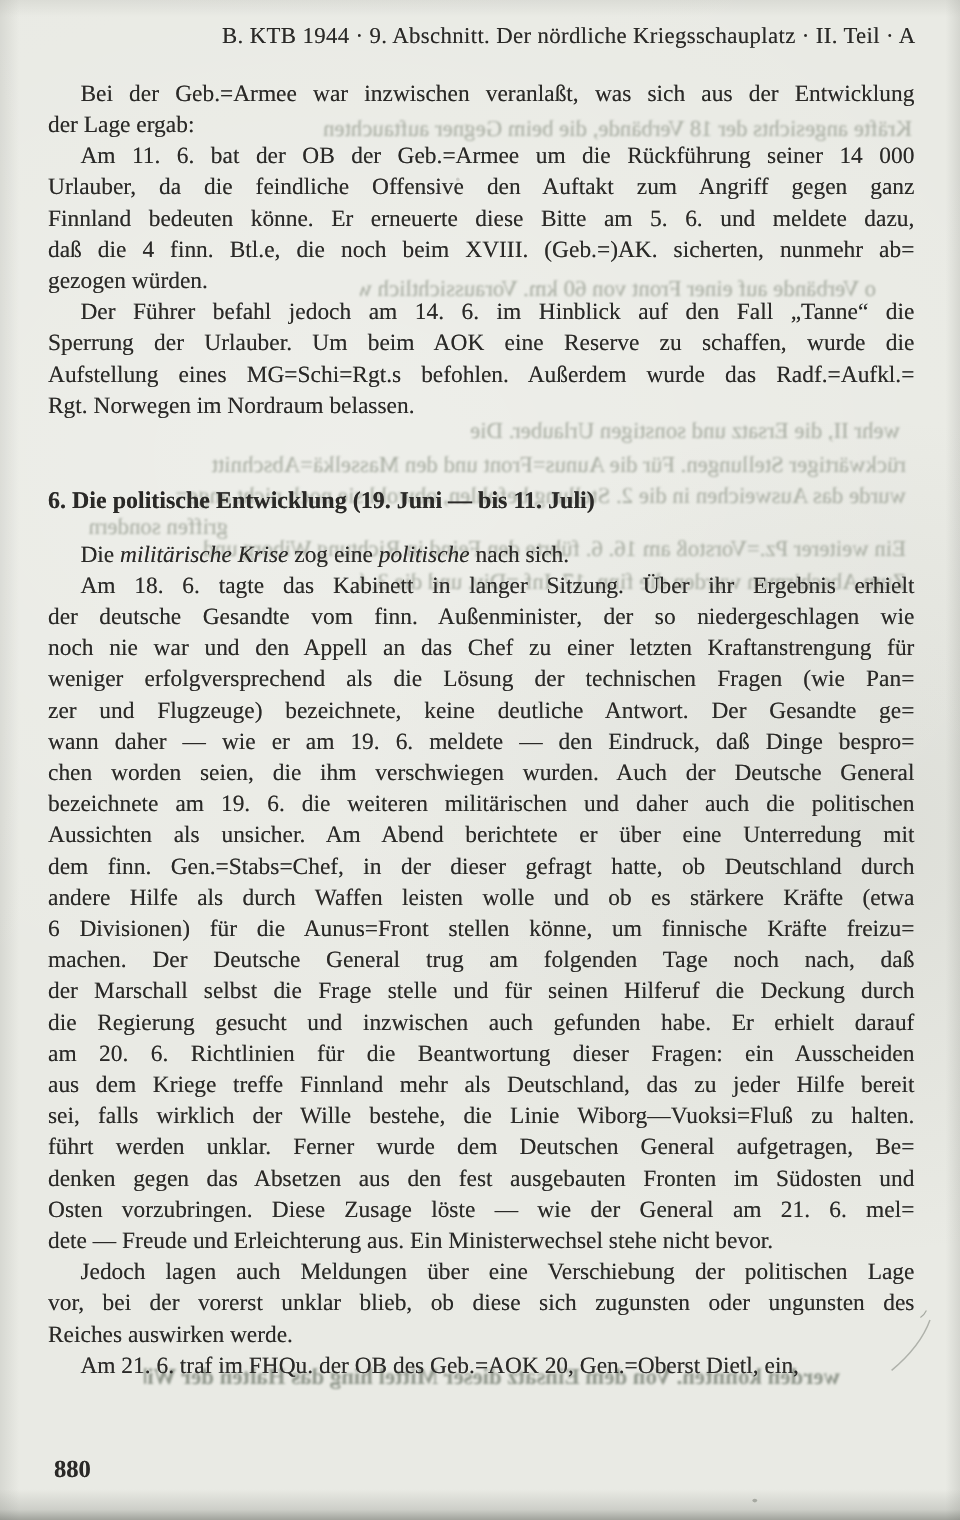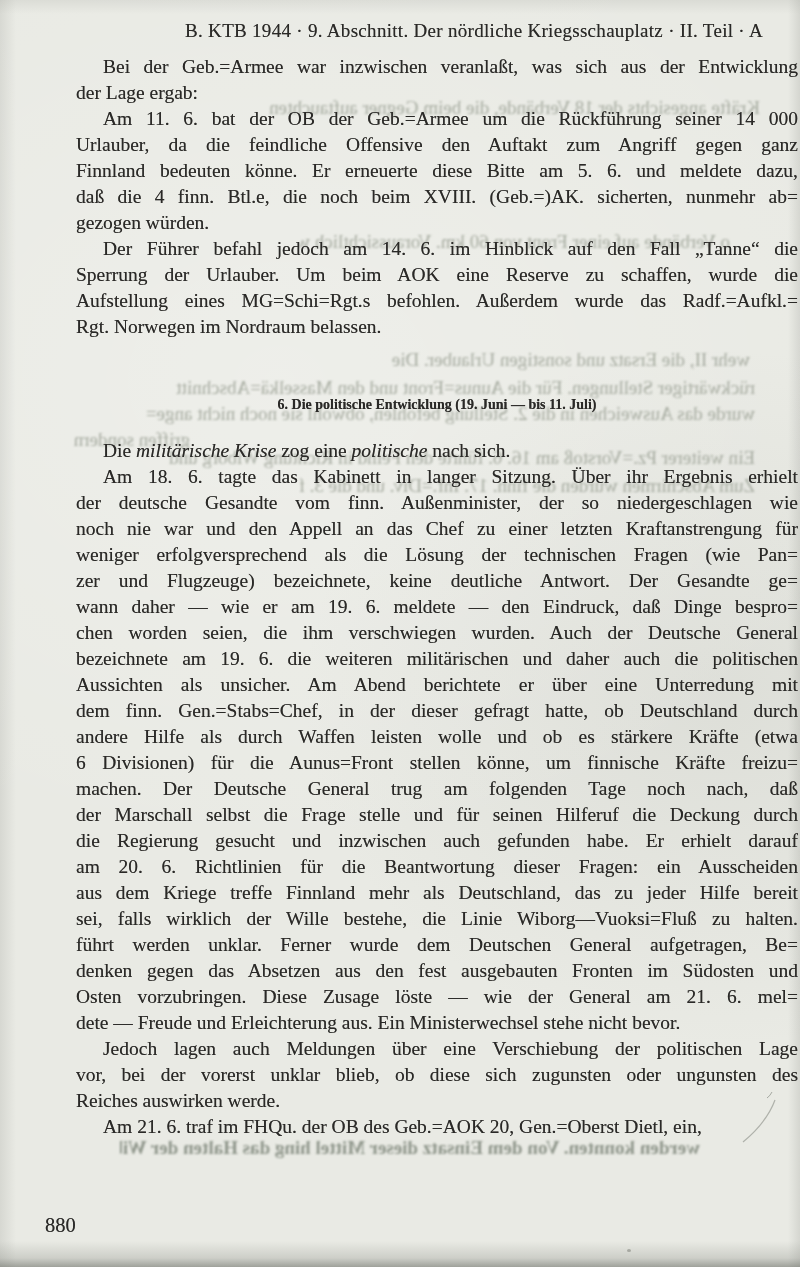--- a/index.html
+++ b/index.html
@@ -19,40 +19,41 @@
       linear-gradient(to left, rgba(140,142,136,0.22), rgba(0,0,0,0) 12px),
       #e9eae4;
   }
   .running-header{
     position:absolute;top:18px;left:41px;width:722px;
     font-size:19px;line-height:26px;letter-spacing:0.3px;
     text-shadow:0 0 0.5px rgba(42,41,39,0.55);
     text-align:right;
   }
   .body-col{
-    position:absolute;top:54px;left:40px;width:722px;margin-left:36px;
+    position:absolute;top:66px;left:40px;width:722px;
   }
   .line{
     height:26px;line-height:26px;font-size:19.5px;
     text-align:justify;text-align-last:justify;
     text-shadow:0 0 0.5px rgba(42,41,39,0.55);
     overflow:visible;white-space:normal;
   }
   .line.last{text-align-last:left;}
   .line.indent{text-indent:27px;}
   .it{font-style:italic;}
   .section-heading{
     margin:52px 0 20px 0;
-    text-align:center;font-weight:bold;font-size:14px;line-height:26px;
+    text-align:left;font-weight:bold;font-size:20px;line-height:26px;
     text-shadow:0 0 0.5px rgba(42,41,39,0.6);
   }
   .page-number{
     position:absolute;top:1212px;left:45px;
     font-size:20.5px;line-height:26px;
     text-shadow:0 0 0.5px rgba(42,41,39,0.55);
+    font-weight:bold;
   }
   .ghost{
     position:absolute;
     transform:scaleX(-1);
     filter:blur(1.1px);
     color:#a7aca1;
     font-size:19px;line-height:24px;
     white-space:nowrap;overflow:hidden;
     pointer-events:none;
   }

